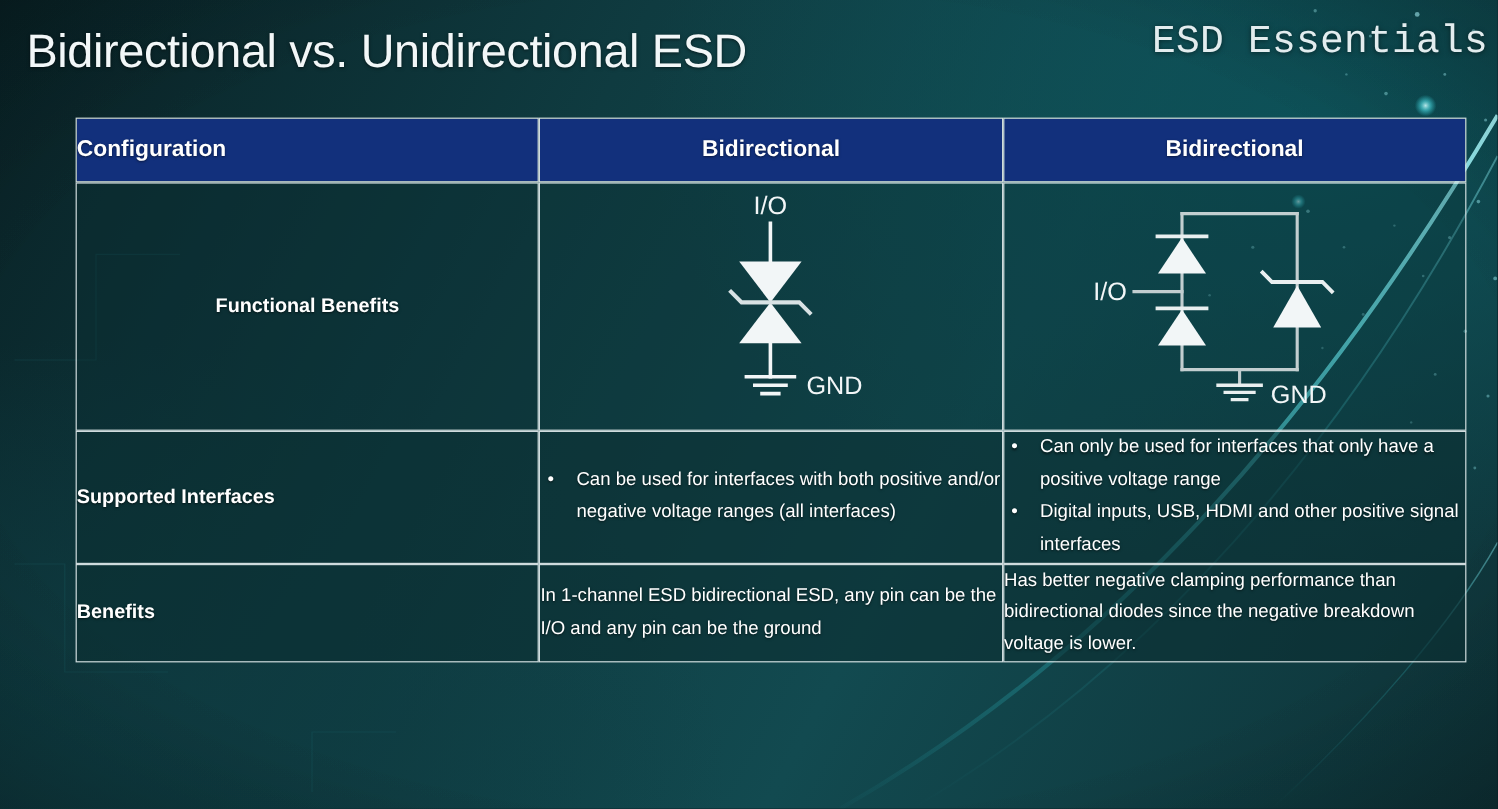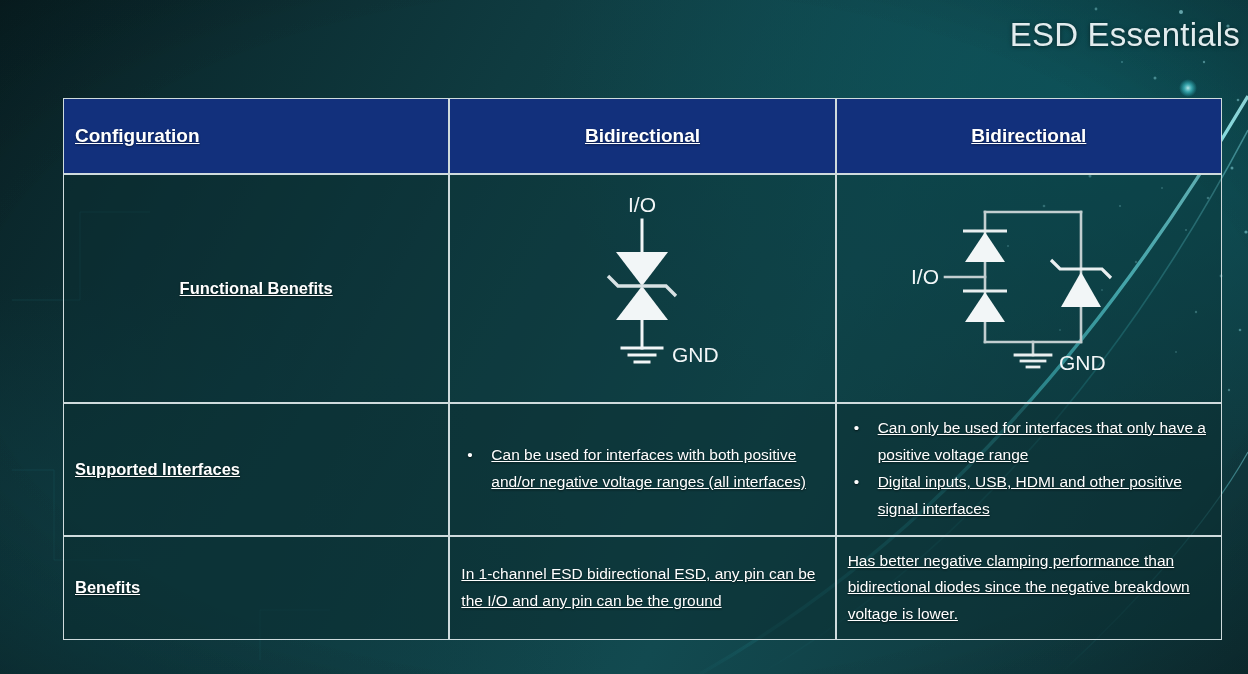--- a/index.html
+++ b/index.html
@@ -47,38 +47,38 @@
   #brand-label {
     position: absolute;
     right: 8px;
     top: 16px;
     font-size: 33px;
     font-weight: 400;
     color: #e2ecee;
     letter-spacing: 0.2px;
     white-space: nowrap;
     text-shadow: 0 1px 4px rgba(0,0,0,0.5);
+    font-family: Liberation Mono, monospace;
   }
 
   
   #comparison-table {
     position: absolute;
     left: 63px;
     top: 98px;
     width: 1159px;
     border-collapse: separate;
     border-spacing: 0;
     table-layout: fixed;
   }
   #comparison-table td, #comparison-table th {
     border: 1px solid #cfdbdd;
     vertical-align: middle;
-    padding: 11px;
+    padding: 0;
     background-clip: padding-box;
-    text-decoration: underline;
   }
   thead th {
     background: #12307c;
     color: #ffffff;
     font-size: 19px;
     font-weight: bold;
     height: 52px;
     text-shadow: 0 1px 2px rgba(0,0,0,0.5);
   }
   th.col-config {
@@ -196,20 +196,21 @@
     <g stroke="#1b6168" fill="none" opacity="0.30">
       <path d="M 12 300 L 80 300 L 80 212 L 150 212"></path>
       <path d="M 12 470 L 54 470 L 54 560 L 140 560"></path>
       <path d="M 260 660 L 260 610 L 330 610"></path>
     </g>
     </svg>
     <div class="vignette"></div>
 
   <div class="vignette"></div>
 
+  <div id="slide-title">Bidirectional vs. Unidirectional ESD</div>
   <div id="brand-label">ESD Essentials</div>
 
   <table id="comparison-table">
     <thead>
       <tr>
         <th class="col-config">Configuration</th>
         <th class="col-bi">Bidirectional</th>
         <th class="col-uni">Bidirectional</th>
       </tr>
     </thead>

